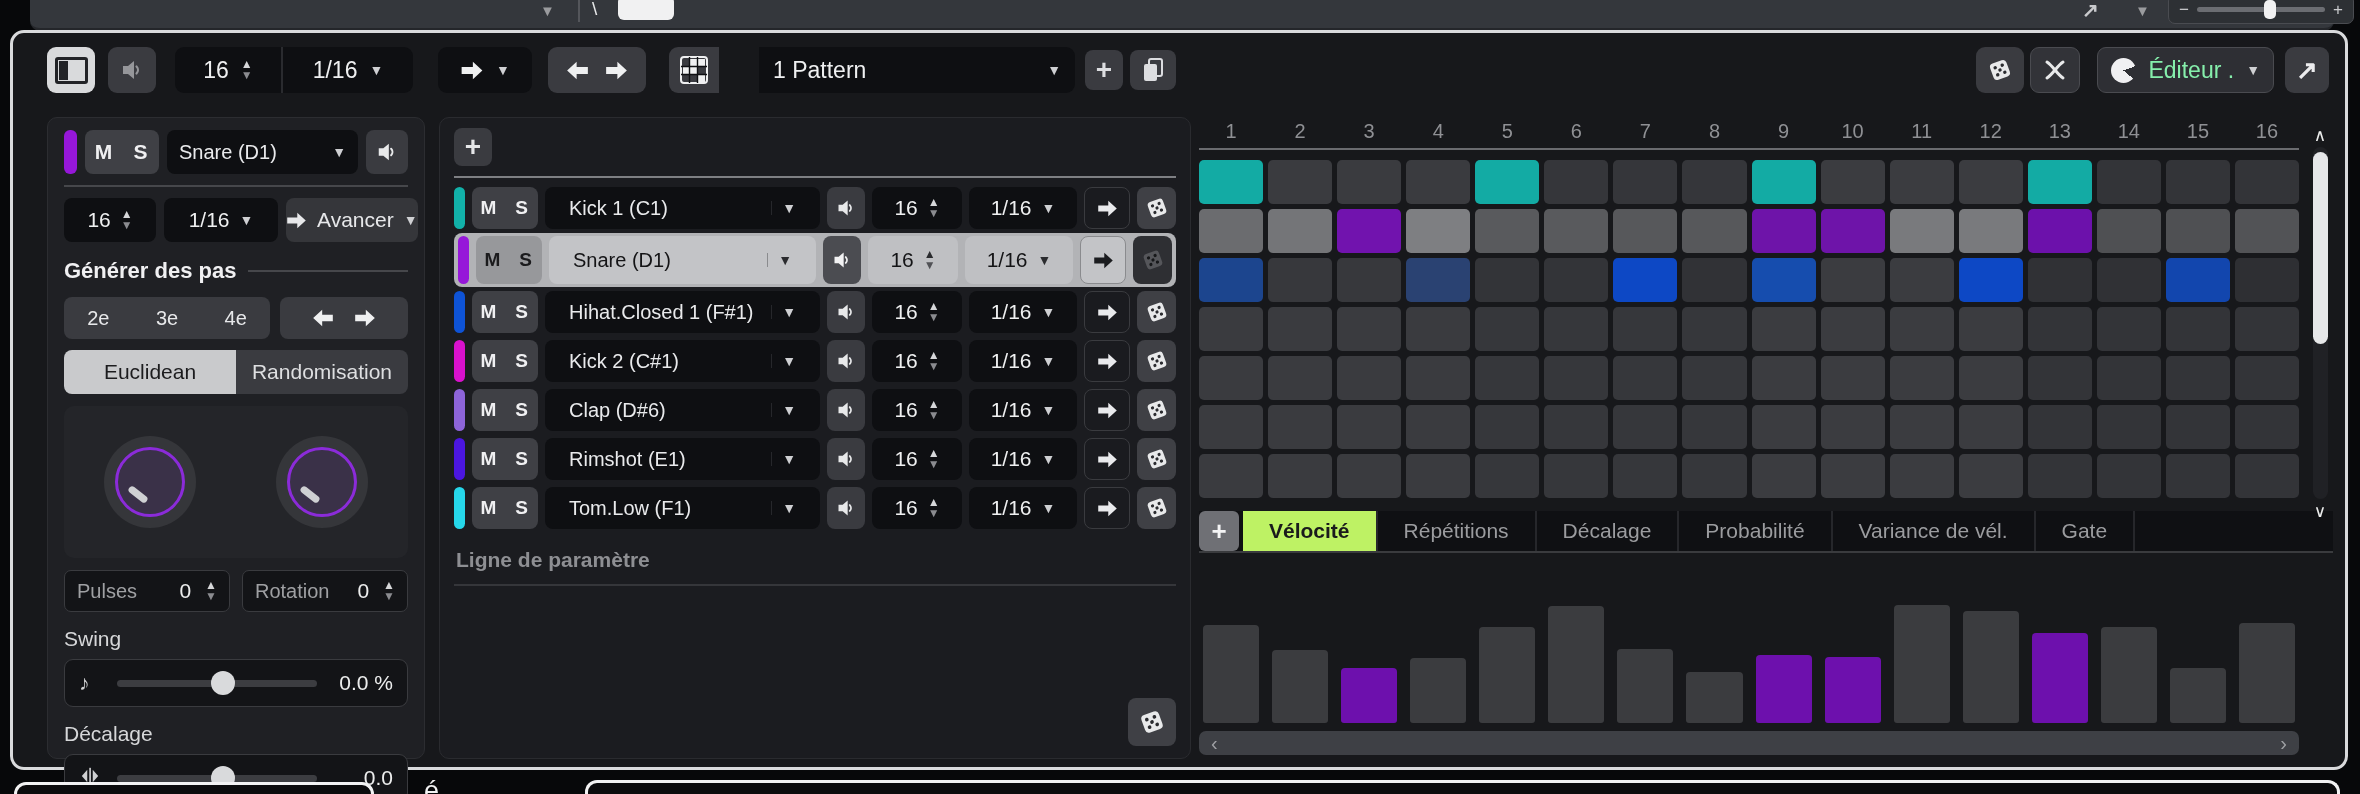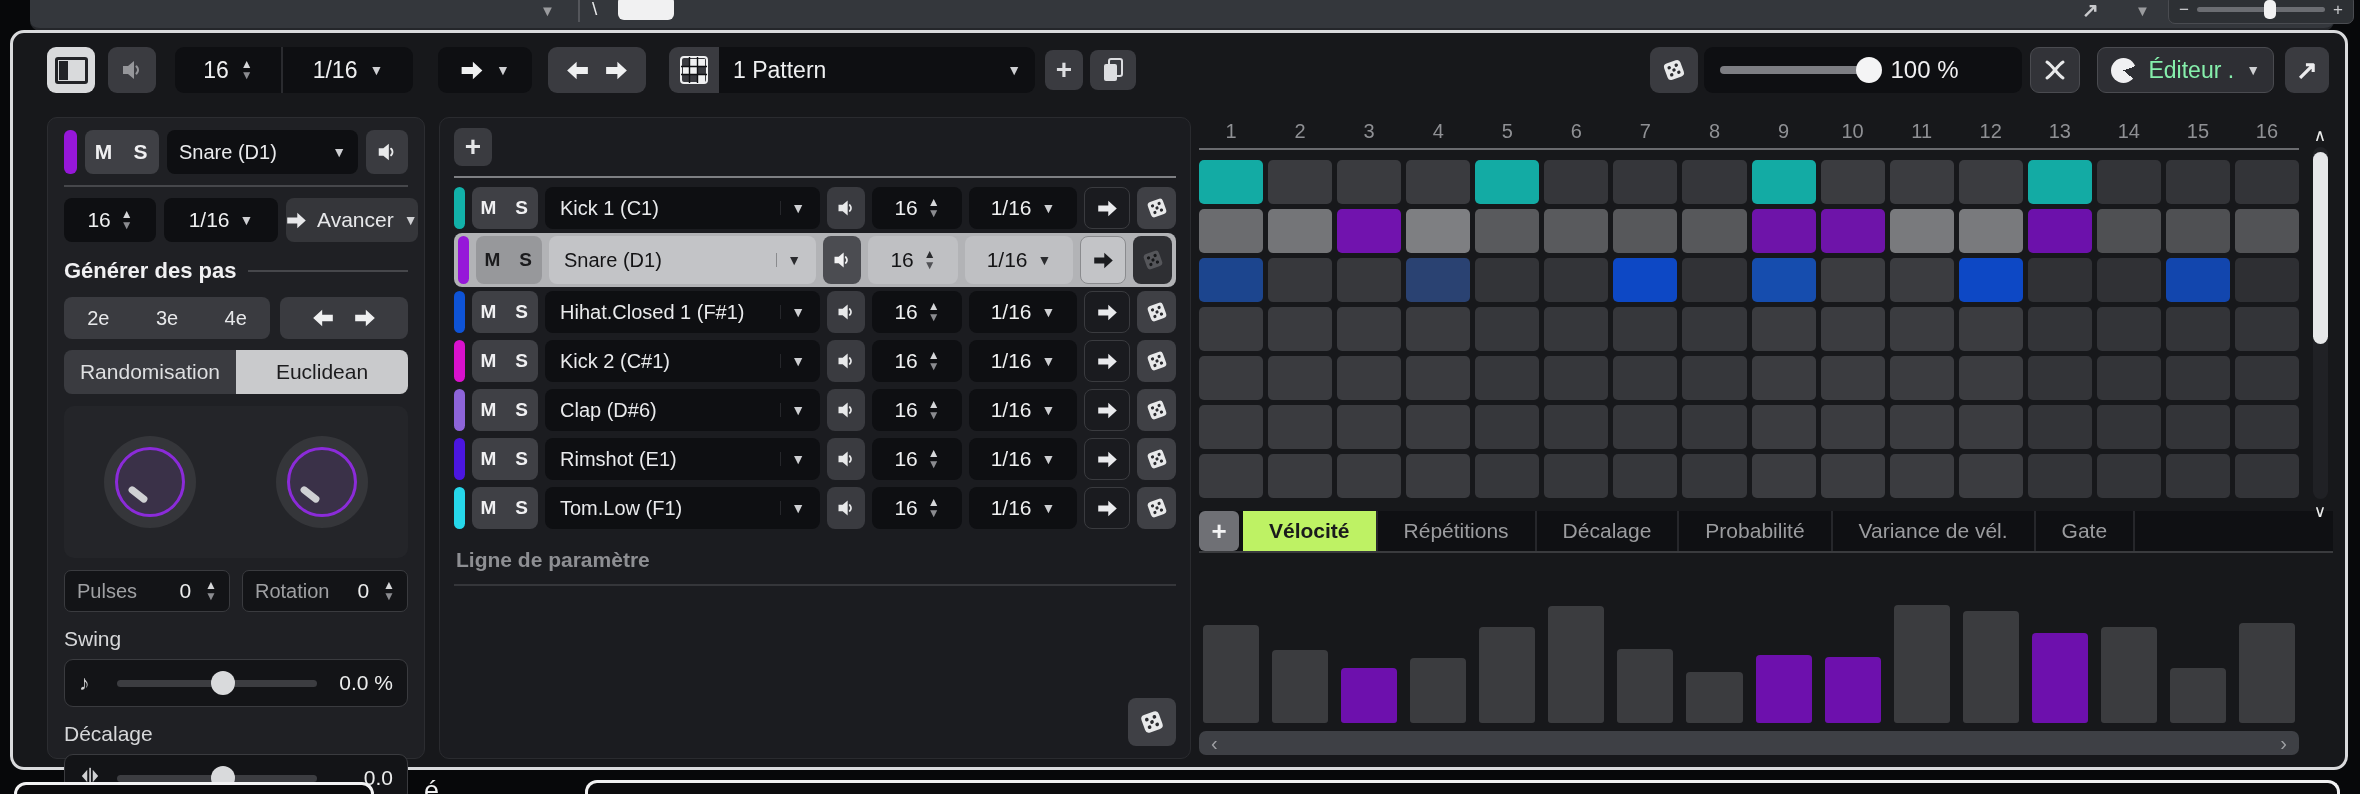--- a/index.html
+++ b/index.html
@@ -34,21 +34,21 @@
   .tb-layout{width:48px;background:#d9dadc;margin-right:13px;}
   .layout-ic{width:27px;height:21px;border:3px solid #222327;border-radius:3px;position:relative;background:#d9dadc;}
   .layout-ic:before{content:"";position:absolute;left:1px;top:1px;bottom:1px;width:9px;background:#222327;}
   .tb-spk{width:48px;margin-right:19px;}
   .blackgroup{display:flex;height:46px;border-radius:9px;overflow:hidden;margin-right:25px;}
   .bg-sec{background:#0e0f12;display:flex;align-items:center;justify-content:center;gap:12px;color:#eff0f1;font-size:23px;}
   .bg-sec.steps{width:106px;border-right:2px solid #2a2b2f;}
   .bg-sec.res{width:130px;}
   .vjump{width:94px;height:46px;background:#0e0f12;border-radius:9px;display:flex;align-items:center;justify-content:center;gap:12px;margin-right:16px;}
   .prevnext{width:98px;height:46px;background:#3a3b40;border-radius:9px;display:flex;align-items:center;justify-content:center;gap:16px;margin-right:23px;}
-  .patgroup{display:flex;height:46px;border-radius:9px;overflow:hidden;margin-right:10px;}
+  .patgroup{display:flex;height:46px;border-radius:9px;overflow:hidden;margin-right:10px;gap:40px;}
   .pat-ic{width:50px;background:#3a3b40;display:flex;align-items:center;justify-content:center;}
   .pat-dd{width:288px;background:#0e0f12;display:flex;align-items:center;padding:0 14px;color:#eff0f1;font-size:23px;}
   .pat-dd .lbl{flex:1;}
   .tb-plus{width:38px;height:40px;border-radius:8px;background:#3a3b40;color:#dcdde0;font-size:28px;font-weight:bold;
     display:flex;align-items:center;justify-content:center;margin-right:7px;}
   .tb-copy{width:46px;height:40px;border-radius:8px;background:#3a3b40;display:flex;align-items:center;justify-content:center;}
   .tb-spacer{flex:1;}
   .tb-dice{width:48px;margin-right:6px;}
   .tb-slider{width:318px;height:46px;background:#0e0f12;border-radius:9px;display:flex;align-items:center;padding:0 16px;box-sizing:border-box;margin-right:8px;}
   .tb-track{width:150px;height:8px;background:#7d7e83;border-radius:4px;position:relative;}
@@ -110,21 +110,21 @@
 
   
   .mid-panel{position:absolute;left:426px;top:84px;width:752px;bottom:8px;background:#1b1c20;border:1px solid #2a2b2f;
     border-radius:10px;box-sizing:border-box;padding:10px 14px;display:flex;flex-direction:column;}
   .mp-add{width:38px;height:38px;border-radius:8px;background:#3a3b40;color:#e5e6e8;font-size:28px;font-weight:bold;
     display:flex;align-items:center;justify-content:center;flex:none;}
   .mp-div{height:2px;background:#7e7f83;margin:10px 0 9px;flex:none;}
   .lane-row{display:flex;align-items:stretch;gap:7px;height:42px;margin-bottom:7px;border-radius:8px;flex:none;}
   .lane-row .strip{width:11px;}
   .lane-row .ms-btn{width:33px;font-size:19px;}
-  .lane-row .name-dd{padding:0 15px;}
+  .lane-row .name-dd{padding:0 24px;}
   .lane-row .nm-txt{font-size:20px;}
   .nm-car{border-left:1px solid #26272b;padding-left:10px;margin-left:8px;display:flex;align-items:center;}
   .mr-spk{width:38px;}
   .mr-steps{width:90px;}
   .mr-res{width:108px;}
   .mr-jump{width:46px;background:#1a1b1f;border:1px solid #3a3b3f;box-sizing:border-box;}
   .mr-dice{width:39px;background:#3f4045;}
   .lane-row.sel{background:#b2b3b6;padding:3px 4px;height:48px;margin-top:-3px;margin-bottom:4px;}
   .lane-row.sel .ms{background:#97989b;}
   .lane-row.sel .ms-btn{color:#1b1b1d;}
@@ -270,26 +270,20 @@
               <g fill="#2a2b2f">
                 <circle cx="9.5" cy="9.5" r="1.6"></circle>
                 <circle cx="16.5" cy="9.5" r="1.6"></circle>
                 <circle cx="13" cy="13" r="1.6"></circle>
                 <circle cx="9.5" cy="16.5" r="1.6"></circle>
                 <circle cx="16.5" cy="16.5" r="1.6"></circle>
               </g>
             </g>
           </svg>
       </div>
-      <div class="tb-slider">
-        <div class="tb-track">
-            <div class="tb-thumb"></div>
-          </div>
-        <div class="tb-sliderval">100 %</div>
-      </div>
       <div class="sqbtn tb-jumble">
         <svg width="26" height="24" viewBox="0 0 26 22">
             <path d="M5 3 C11 7 15 15 21 19 M21 3 C15 7 11 15 5 19" stroke="#e8e9ea" stroke-width="3" fill="none" stroke-linecap="round"></path>
           </svg>
       </div>
       <div class="tb-editor">
         <span class="mask-ic"></span>
         <span class="lbl">Éditeur .</span>
         <span class="caret">▼</span>
       </div>
@@ -350,22 +344,22 @@
         <div class="arrbox">
           <svg width="22" height="18" viewBox="0 0 26 22">
               <path d="M12 1L1 11l11 10v-6h13V7H12z" fill="#eff0f1"></path>
             </svg>
           <svg width="22" height="18" viewBox="0 0 26 22">
               <path d="M14 1l11 10-11 10v-6H1V7h13z" fill="#eff0f1"></path>
             </svg>
         </div>
       </div>
       <div class="lp-tabs" id="modeTabs">
+          <div class="lp-tab active">Euclidean</div>
           <div class="lp-tab">Randomisation</div>
-          <div class="lp-tab active">Euclidean</div>
         </div>
       <div class="knobpanel">
         <div class="knob">
             <div class="knob-in">
               <div class="knob-ptr"></div>
             </div>
           </div>
         <div class="knob">
             <div class="knob-in">
               <div class="knob-ptr"></div>

